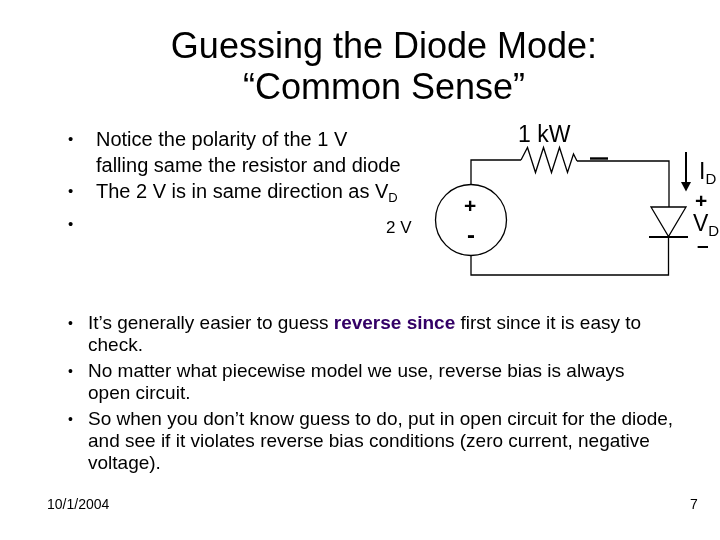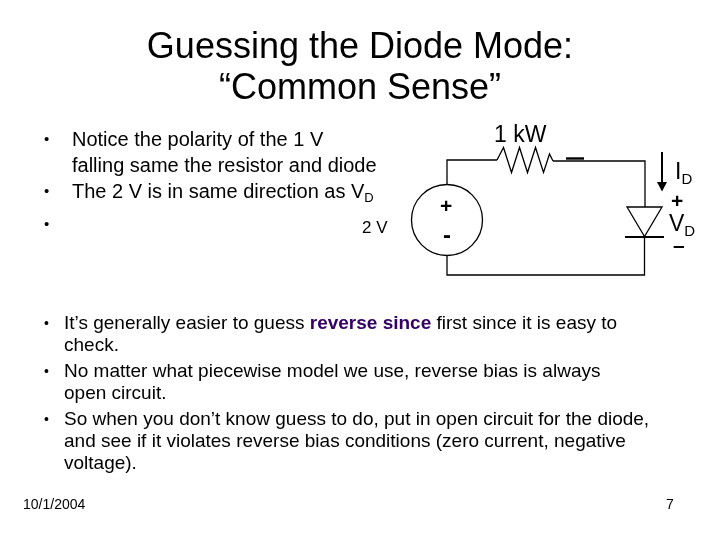--- a/index.html
+++ b/index.html
@@ -2,21 +2,21 @@
 <html style="--emphasis: #330066; --text: #000000; --bg: #ffffff;"><head>
 <meta charset="utf-8">
 <style>
   :root { --emphasis:#330066; --text:#000; --bg:#fff; }
   html,body { margin:0; padding:0; }
   body {
     width:720px; height:540px; background:var(--bg);
     font-family:"Liberation Sans", sans-serif; color:var(--text);
     position:relative; overflow:hidden;
   }
-  .slide { position:absolute; inset:0; width:668px; height:540px; }
+  .slide { position:absolute; inset:0; width:668px; height:540px;margin-left:24px; }
 
   .title {
     position:absolute; top:25px; left:0; width:720px;
     text-align:center; font-size:36px; line-height:41px; font-weight:normal;
   }
 
   .bullets-top {
     position:absolute; left:44px; top:126px; width:380px;
     font-size:20px; line-height:26px;
   }

